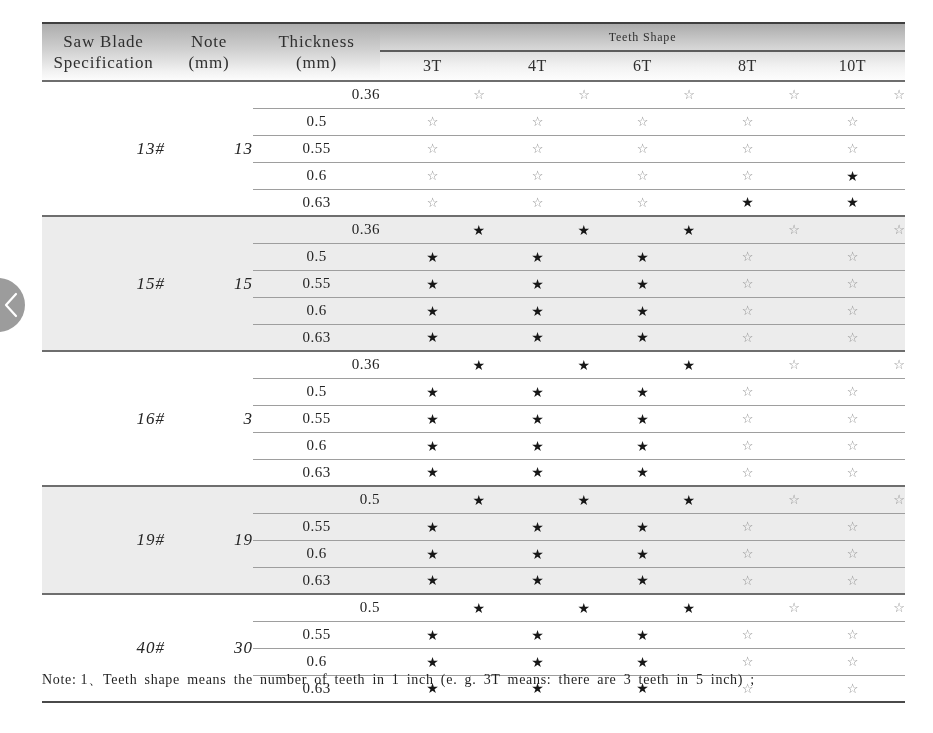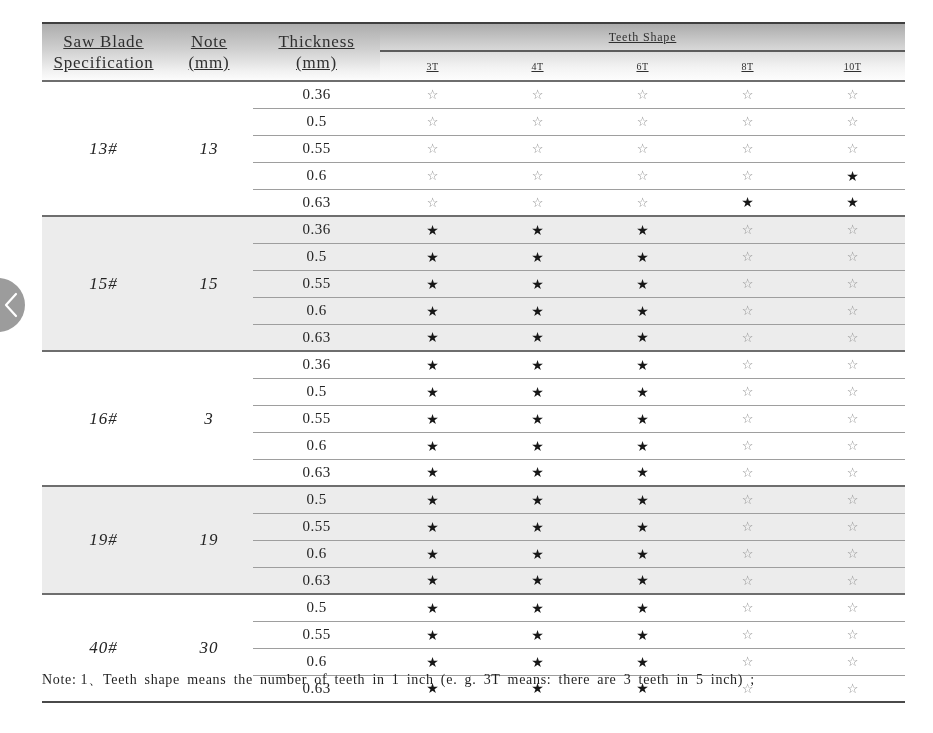--- a/index.html
+++ b/index.html
@@ -8,44 +8,44 @@
     font-family:"Liberation Serif", serif;color:#2b2b2b;
   }
   
   table.spec-table{
     position:absolute;left:42px;top:22px;width:863px;
     border-collapse:collapse;table-layout:fixed;
     border-top:2px solid #3f3f3f;
   }
   thead{border-bottom:2px solid #4a4a4a;}
   tbody{border-bottom:2px solid #4a4a4a;}
-  th{font-weight:normal;vertical-align:middle;color:#2f2f2f;text-decoration:underline;}
+  th{font-weight:normal;vertical-align:middle;color:#2f2f2f;}
   .th-main{
     background:linear-gradient(to bottom,#adadad 0%,#cfcfcf 45%,#f2f2f2 85%,#fcfcfc 100%);
     font-size:17px;letter-spacing:0.8px;line-height:1.25;
   }
   .th-main .hl{display:block;}
   .th-teeth{
     background:linear-gradient(to bottom,#ababab 0%,#c7c7c7 60%,#d8d8d8 100%);
     border-bottom:2px solid #5c5c5c;
     font-size:12px;letter-spacing:0.8px;height:24px;
   }
   .th-sub{
     background:linear-gradient(to bottom,#dedede 0%,#f3f3f3 55%,#fdfdfd 100%);
-    font-size:10px;letter-spacing:0.5px;height:26px;
+    font-size:16px;letter-spacing:0.5px;height:26px;
   }
   tbody tr{height:27px;}
   td{text-align:center;vertical-align:middle;padding:0;}
   td.spec-cell,td.width-cell{font-size:17px;letter-spacing:1px;color:#242424;font-style:italic;}
   td.thickness-cell{font-size:15px;letter-spacing:0.5px;color:#242424;}
   td.star-cell{font-family:"DejaVu Sans", sans-serif;line-height:1;}
   td.star-filled{color:#171717;font-size:14px;}
   td.star-outline{color:#8f8f8f;font-size:13px;}
   tr.shaded td{background:#ececec;}
-  tr.group-start td{border-top:2px solid #6e6e6e;}
+  tr.group-start td{border-top:2px solid #6e6e6e;text-align:right;}
   tbody tr:not(.group-start) td.rule{border-top:1px solid #9e9e9e;}
   
   .note{
     position:absolute;left:42px;top:671px;width:870px;
     font-size:14px;color:#1f1f1f;letter-spacing:0.7px;word-spacing:3px;line-height:18px;
   }
   .note-prefix{margin-right:4px;}
   .note-indent{padding-left:50px;}
   
   .prev-btn{

